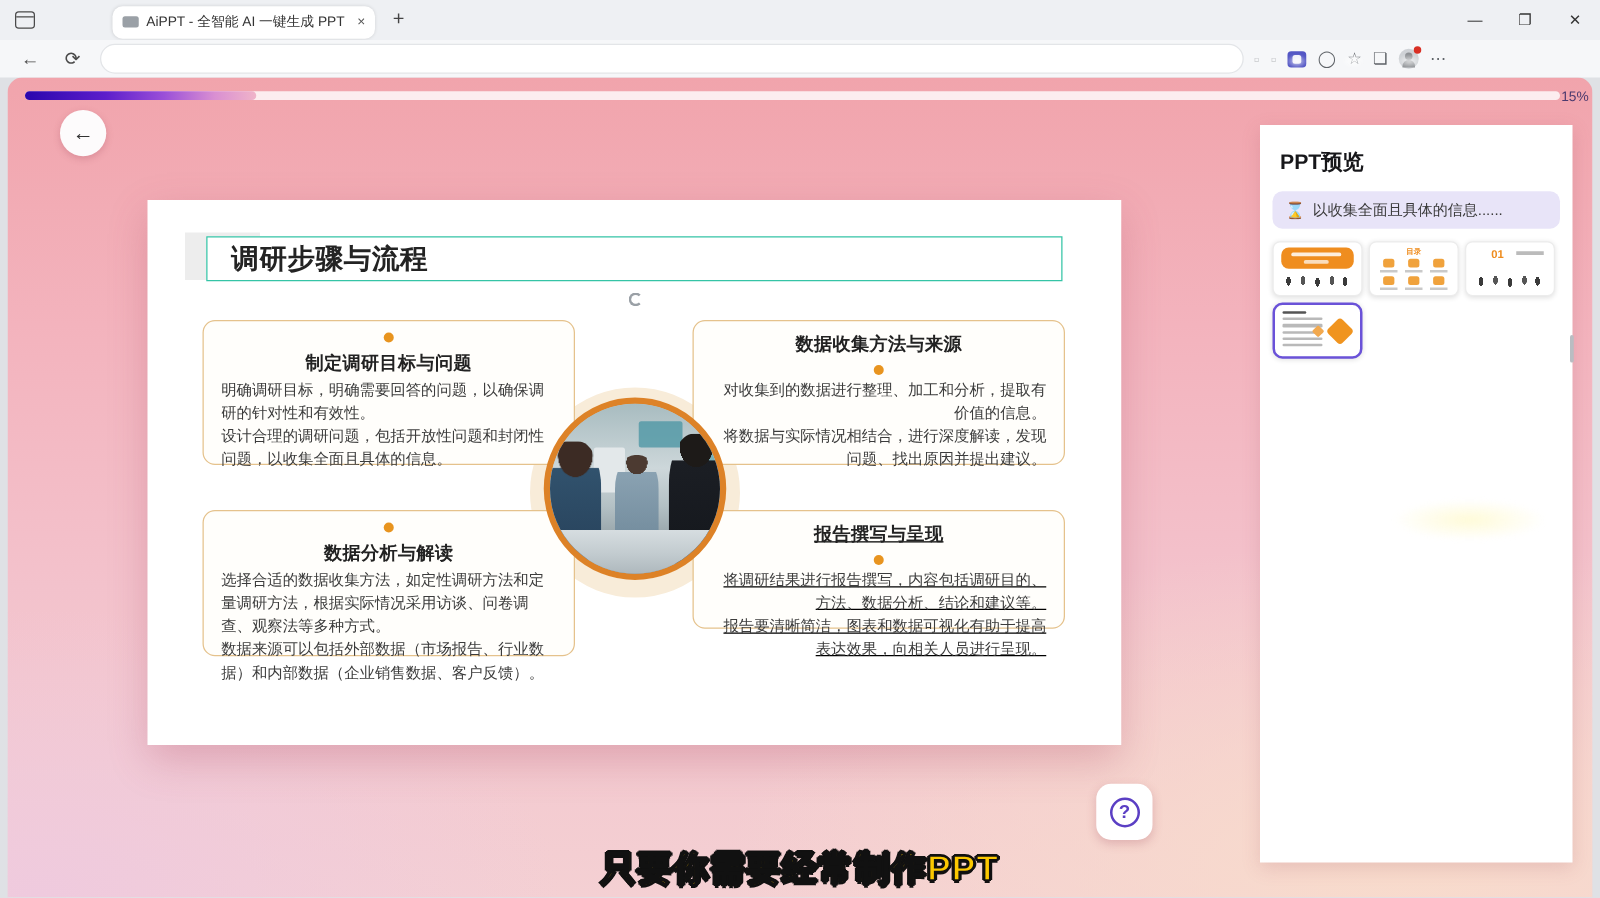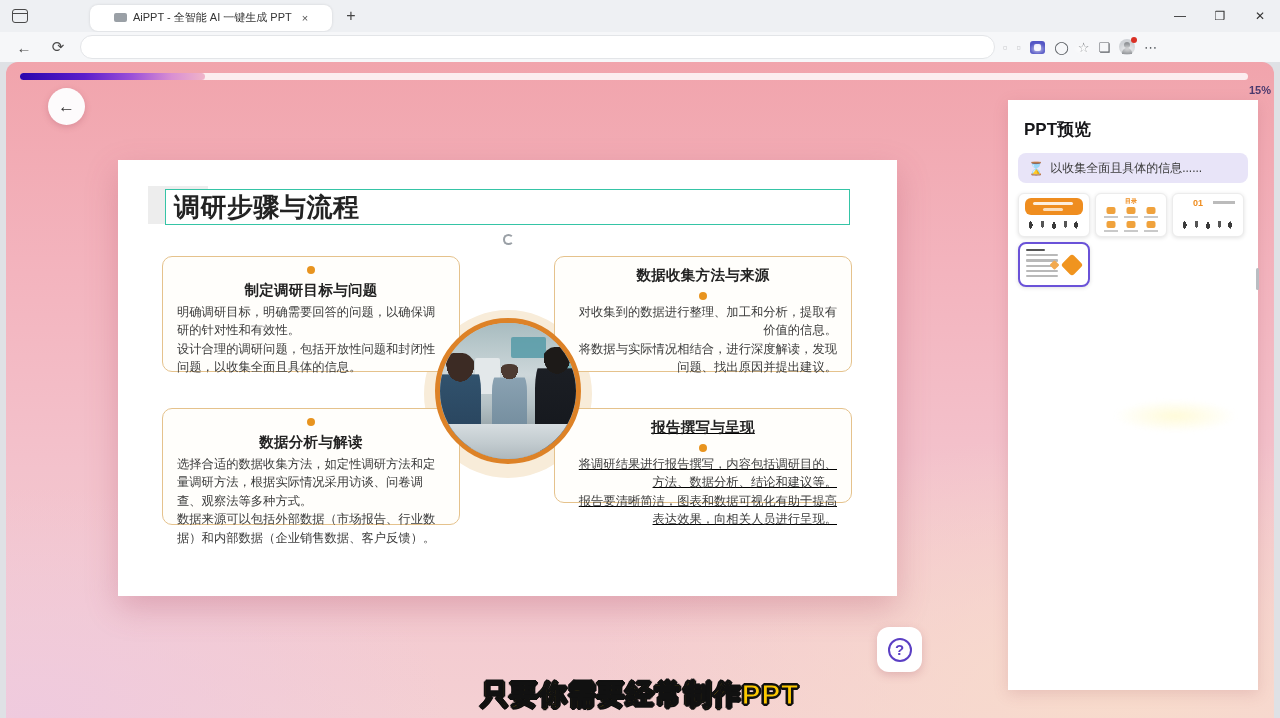--- a/index.html
+++ b/index.html
@@ -7,21 +7,21 @@
     font-family:"Liberation Sans","DejaVu Sans",sans-serif; }
   body { background:#dfe1e5; position:relative; }
 
   
   .tabbar { position:absolute; left:0; top:0; width:1280px; height:32px;
     background:#eef0f3; display:flex; align-items:center; }
   .ws-icon { width:16px; height:14px; border:1.6px solid #4a4a4a; border-radius:3px;
     margin-left:12px; position:relative; }
   .ws-icon::after{content:"";position:absolute;left:0;right:0;top:2.5px;height:1.6px;background:#4a4a4a;}
   .tab { margin-left:62px; height:26px; background:#fff; border-radius:8px 8px 0 0;
-    display:flex; align-items:center; padding:0 24px; box-shadow:0 0 3px rgba(0,0,0,.12);
+    display:flex; align-items:center; padding:0 8px; box-shadow:0 0 3px rgba(0,0,0,.12);
     border-radius:8px; margin-top:3px; min-width:135px;}
   .favicon { width:13px; height:9px; background:#9aa0a6; border-radius:2px; margin-right:6px; }
   .tab-title { font-size:11px; color:#333; white-space:nowrap; }
   .tab-close { font-size:11px; color:#555; margin-left:10px; cursor:pointer; }
   .newtab { font-size:16px; color:#444; margin-left:14px; cursor:pointer; }
   .win-controls { position:absolute; right:0; top:0; height:32px; display:flex; }
   .win-btn { width:40px; height:32px; display:flex; align-items:center; justify-content:center;
     font-size:12px; color:#333; }
   .toolbar { position:absolute; left:0; top:32px; width:1280px; height:30px;
     background:#f6f7f9; display:flex; align-items:center; }
@@ -48,33 +48,33 @@
     border-radius:12px 12px 0 0; overflow:hidden;
     background:
       radial-gradient(900px 420px at 88% 95%, #f8dccc 0%, rgba(248,220,204,0) 60%),
       radial-gradient(760px 420px at 2% 100%, #efcade 0%, rgba(239,202,222,0) 55%),
       linear-gradient(180deg, #f1a4ac 0%, #f3b3bd 30%, #f3c2cc 62%, #f4d0d3 100%); }
 
   .progress-track { position:absolute; left:14px; right:26px; top:11px; height:7px;
     background:rgba(255,255,255,.8); border-radius:4px; }
   .progress-fill { position:absolute; left:0; top:0; height:7px; width:185px; border-radius:4px;
     background:linear-gradient(90deg,#2a06ad 0%,#5d1ecb 35%,#9a4fd8 60%,#d98fd2 82%,#f0b4c9 100%); }
-  .progress-label { position:absolute; right:3px; top:10px; font-size:11px; font-weight:bold; color:#4b3a6e;margin-top:12px; }
+  .progress-label { position:absolute; right:3px; top:10px; font-size:11px; font-weight:normal; color:#4b3a6e; }
 
   .back-circle { position:absolute; left:42px; top:26px; width:37px; height:37px; border-radius:50%;
     background:#fdfbfc; box-shadow:0 2px 6px rgba(150,60,80,.25); display:flex; align-items:center;
     justify-content:center; font-size:17px; color:#333; cursor:pointer; }
 
   
   .canvas { position:absolute; left:112px; top:98px; width:779px; height:436px; background:#fff;
     box-shadow:0 12px 30px rgba(170,70,95,.28); }
   .title-ghost { position:absolute; left:30px; top:26px; width:60px; height:38px; background:#ededed; }
   .title-box { position:absolute; left:47px; top:29px; width:685px; height:36px;
     border:1.5px solid #35c4a6; background:#fff; display:flex; align-items:center; }
-  .title-text { font-size:26px; font-weight:bold; color:#232323; padding-left:8px; letter-spacing:.5px;}
+  .title-text { font-size:22px; font-weight:bold; color:#232323; padding-left:19px; letter-spacing:.5px;}
   .spinner { position:absolute; left:385px; top:74px; width:11px; height:11px; border-radius:50%;
     border:2px solid #9aa0a6; border-right-color:transparent; }
 
   .deco-ring { position:absolute; left:306px; top:150px; width:168px; height:168px; border-radius:50%;
     border:14px solid #f8ecd9; }
   .photo-circle { position:absolute; left:317px; top:158px; width:146px; height:146px; border-radius:50%;
     border:5px solid #dd8227; overflow:hidden; background:#b9c6c9; }
   .ph { position:absolute; }
   .ph-bg { inset:0; background:linear-gradient(180deg,#a8bcc0 0%,#cdd7da 38%,#b4c1c5 60%,#97a4a9 78%,#7a868c 100%);}
   .ph-win1 { left:52%; top:10%; width:26%; height:16%; background:#4f97a5; opacity:.8; border-radius:2px;}

